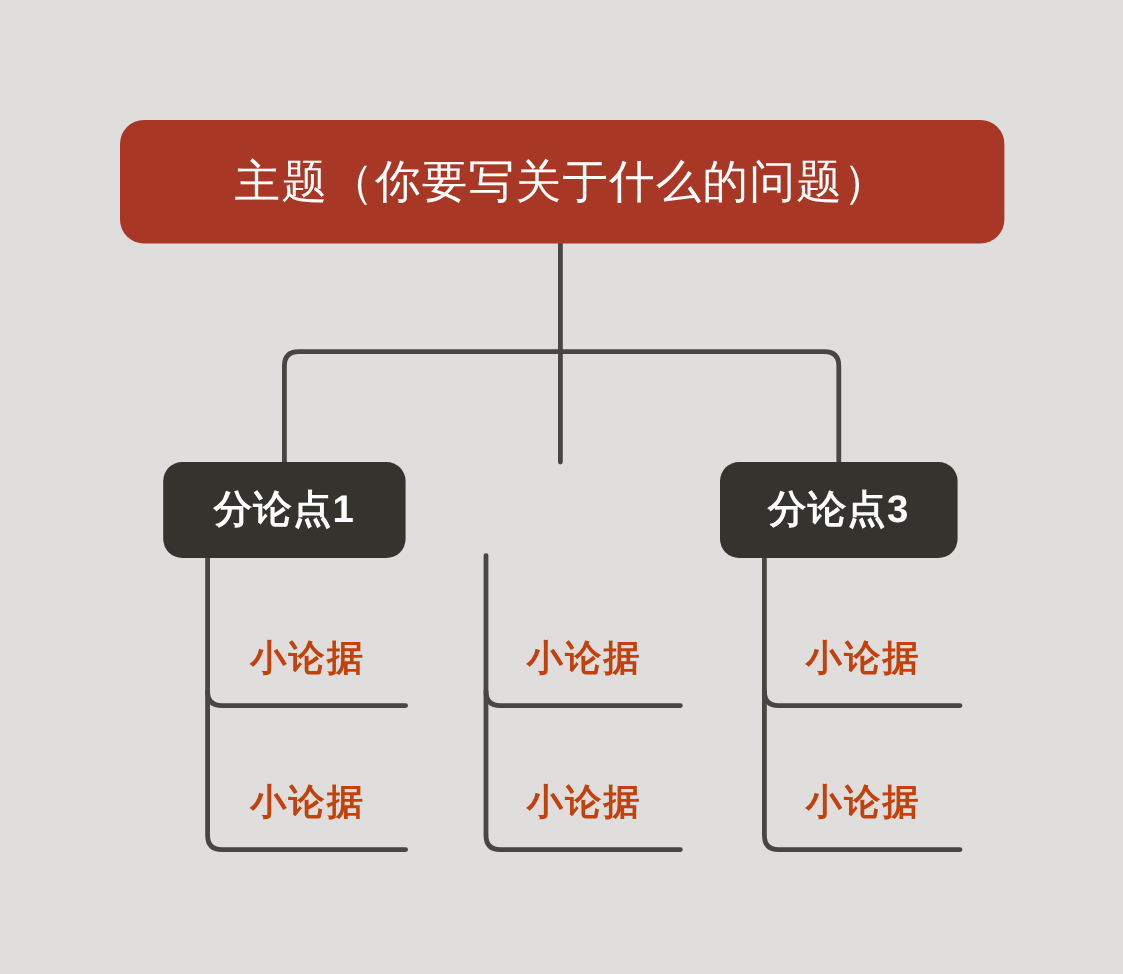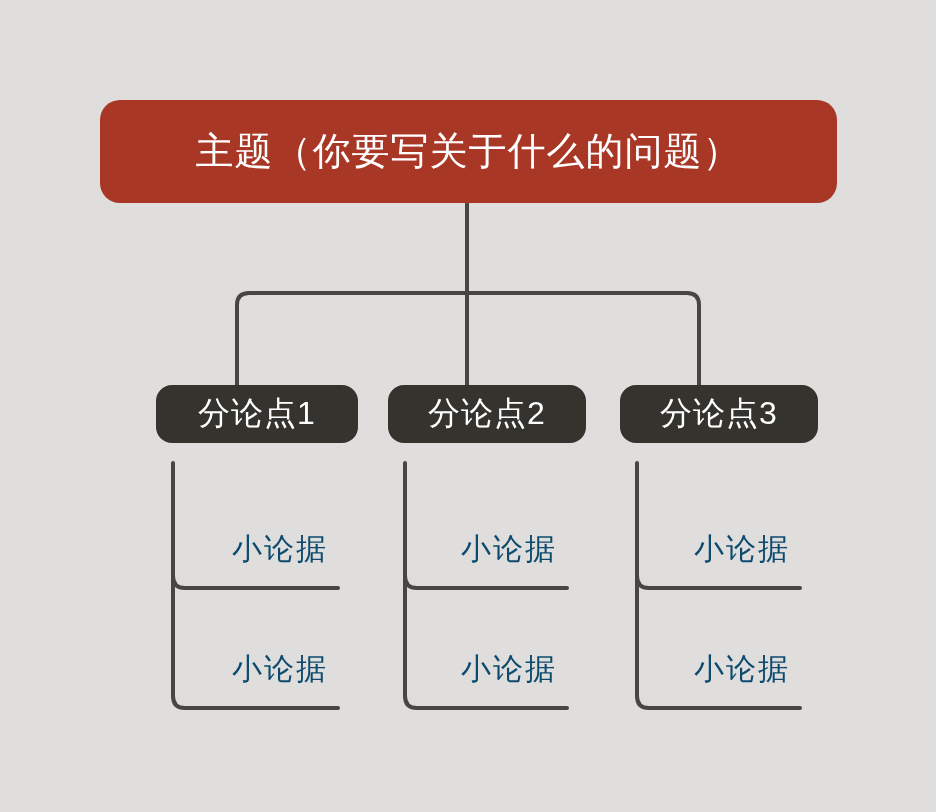--- a/index.html
+++ b/index.html
@@ -37,43 +37,43 @@
     width: 737px;
     height: 103px;
     background: #a93726;
     border-radius: 20px;
     font-size: 38px;
     letter-spacing: 1px;
     font-weight: 500;
   }
   .branch-node {
     top: 385px;
-    height: 58px;
+    height: 80px;
     background: #34332e;
     border-radius: 16px;
     font-size: 32px;
     letter-spacing: 1px;
-    font-weight: 400;
-    margin-left: 20px;
+    font-weight: 700;
   }
   .branch-node.b1 { left: 136px; width: 202px; }
   .branch-node.b2 { left: 368px; width: 198px; }
   .branch-node.b3 { left: 600px; width: 198px; align-items: center; }
   .sub-label {
     position: absolute;
     height: 38px;
     line-height: 38px;
     font-size: 30px;
     letter-spacing: 2px;
-    color: #0c4a6e;
-    text-align: right;
+    color: #c2410c;
+    text-align: center;
     padding-right: 10px;
     box-sizing: border-box;
     white-space: nowrap;
     cursor: default;
+    font-weight: bold;
   }
   .sub-label.row1 { top: 530px; }
   .sub-label.row2 { top: 650px; }
   .sub-label.c1 { left: 185px; width: 153px; }
   .sub-label.c2 { left: 417px; width: 150px; }
   .sub-label.c3 { left: 649px; width: 151px; }
 </style>
 </head>
 <body>
 
@@ -97,23 +97,20 @@
     </g>
   </svg>
 
   <div class="node root-node">
     <span>主题（你要写关于什么的问题）</span>
   </div>
 
   <div class="node branch-node b1">
     <span>分论点1</span>
   </div>
-  <div class="node branch-node b2">
-    <span>分论点2</span>
-  </div>
   <div class="node branch-node b3">
     <span>分论点3</span>
   </div>
 
   <div class="sub-label row1 c1">小论据</div>
   <div class="sub-label row2 c1">小论据</div>
 
   <div class="sub-label row1 c2">小论据</div>
   <div class="sub-label row2 c2">小论据</div>
 

